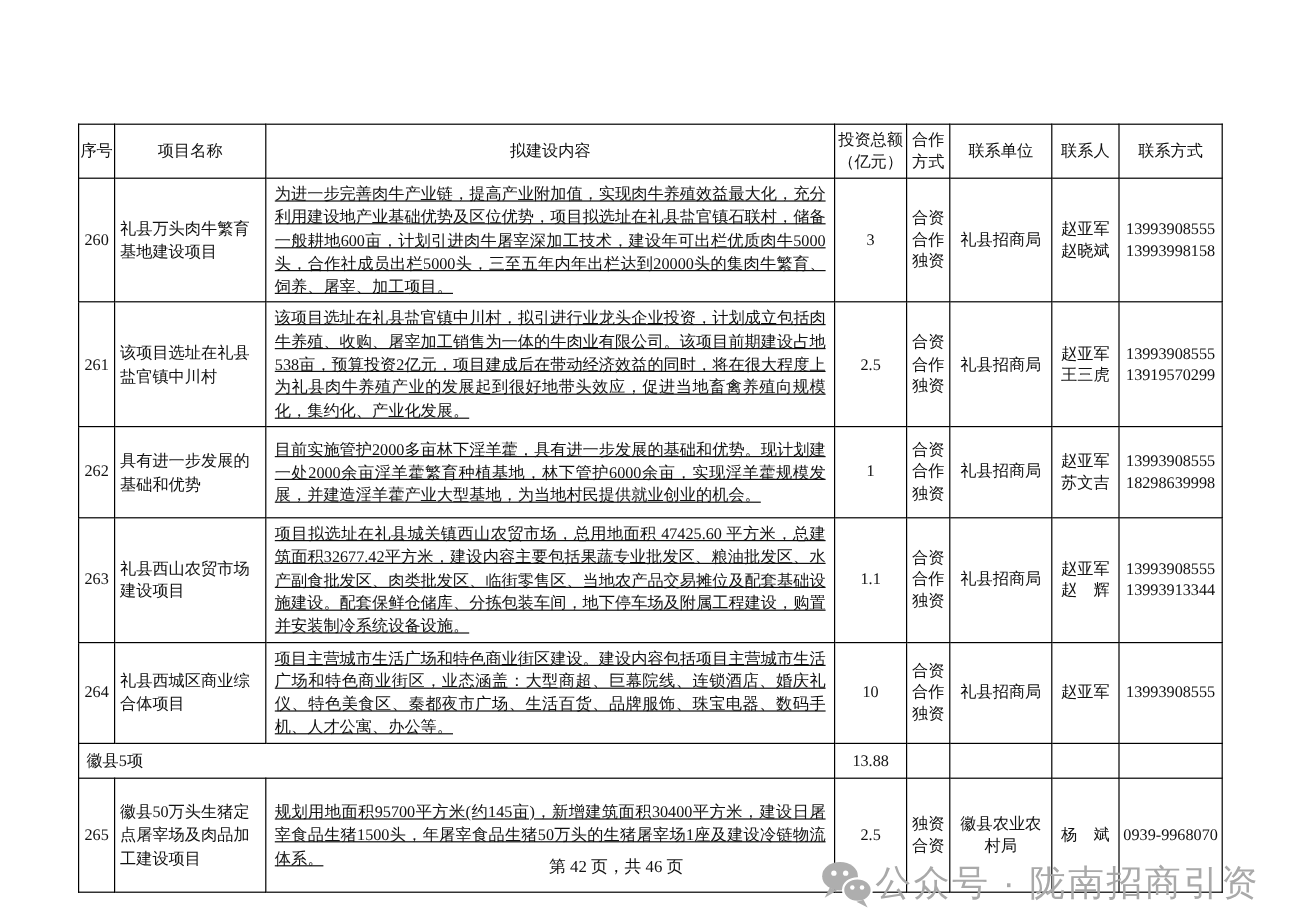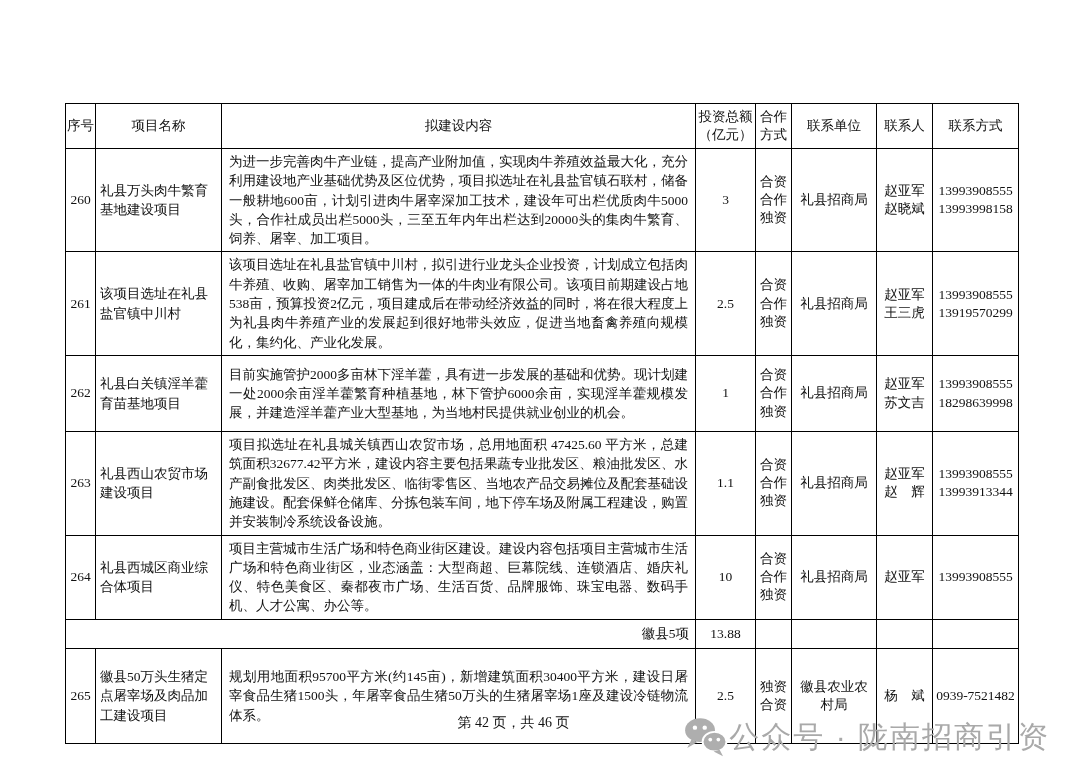--- a/index.html
+++ b/index.html
@@ -27,22 +27,22 @@
     font-weight: normal;
     font-size: 13.5px;
     vertical-align: middle;
     overflow: hidden;
   }
   th.hdr { text-align: center; font-size: 14px; white-space: pre-line; line-height: 1.35; }
   tr.header-row { height: 45px; }
   td.c-center { text-align: center; padding: 2px 2px; line-height: 1.35; }
   td.pre { white-space: pre-line; }
   td.c-name { text-align: left; padding: 18px 4px; line-height: 1.45; }
-  td.c-content { text-align: justify; padding: 3px 7px; line-height: 1.43; font-size: 13.5px; }
-  td.c-subtotal { text-align: right; padding: 2px 6px; font-size: 13.5px; }
+  td.c-content { text-align: justify; padding: 3px 7px; line-height: 1.43; font-size: 13.5px; text-decoration: underline; }
+  td.c-subtotal { text-align: left; padding: 2px 6px; font-size: 13.5px; }
   .footer-page {
     position: absolute;
     top: 696px;
     left: 0;
     width: 1027px;
     text-align: center;
     font-size: 14px;
     color: #111111;
   }
   .brand {
@@ -119,21 +119,21 @@
 独资</td>
       <td class="c-center">礼县招商局</td>
       <td class="c-center pre">赵亚军
 王三虎</td>
       <td class="c-center pre">13993908555
 13919570299</td>
     </tr>
 
     <tr style="height:70px">
       <td class="c-center">262</td>
-      <td class="c-name">礼县白关镇淫羊藿育苗基地项目</td>
+      <td class="c-name">具有进一步发展的基础和优势</td>
       <td class="c-content">目前实施管护2000多亩林下淫羊藿，具有进一步发展的基础和优势。现计划建一处2000余亩淫羊藿繁育种植基地，林下管护6000余亩，实现淫羊藿规模发展，并建造淫羊藿产业大型基地，为当地村民提供就业创业的机会。</td>
       <td class="c-center">1</td>
       <td class="c-center pre">合资
 合作
 独资</td>
       <td class="c-center">礼县招商局</td>
       <td class="c-center pre">赵亚军
 苏文吉</td>
       <td class="c-center pre">13993908555
 18298639998</td>
@@ -178,21 +178,21 @@
 
     <tr style="height:58px">
       <td class="c-center">265</td>
       <td class="c-name">徽县50万头生猪定点屠宰场及肉品加工建设项目</td>
       <td class="c-content">规划用地面积95700平方米(约145亩)，新增建筑面积30400平方米，建设日屠宰食品生猪1500头，年屠宰食品生猪50万头的生猪屠宰场1座及建设冷链物流体系。</td>
       <td class="c-center">2.5</td>
       <td class="c-center pre">独资
 合资</td>
       <td class="c-center">徽县农业农村局</td>
       <td class="c-center pre">杨　斌</td>
-      <td class="c-center pre">0939-7521482</td>
+      <td class="c-center pre">0939-9968070</td>
     </tr>
   </tbody>
     </table>
 
   <div class="footer-page">第 42 页，共 46 页</div>
 
   <div class="brand">
     <svg class="wechat-icon" viewBox="0 0 54 48" xmlns="http://www.w3.org/2000/svg">
       <g fill="#aeaeae">
         <ellipse cx="20" cy="16" rx="17.5" ry="14"></ellipse>

